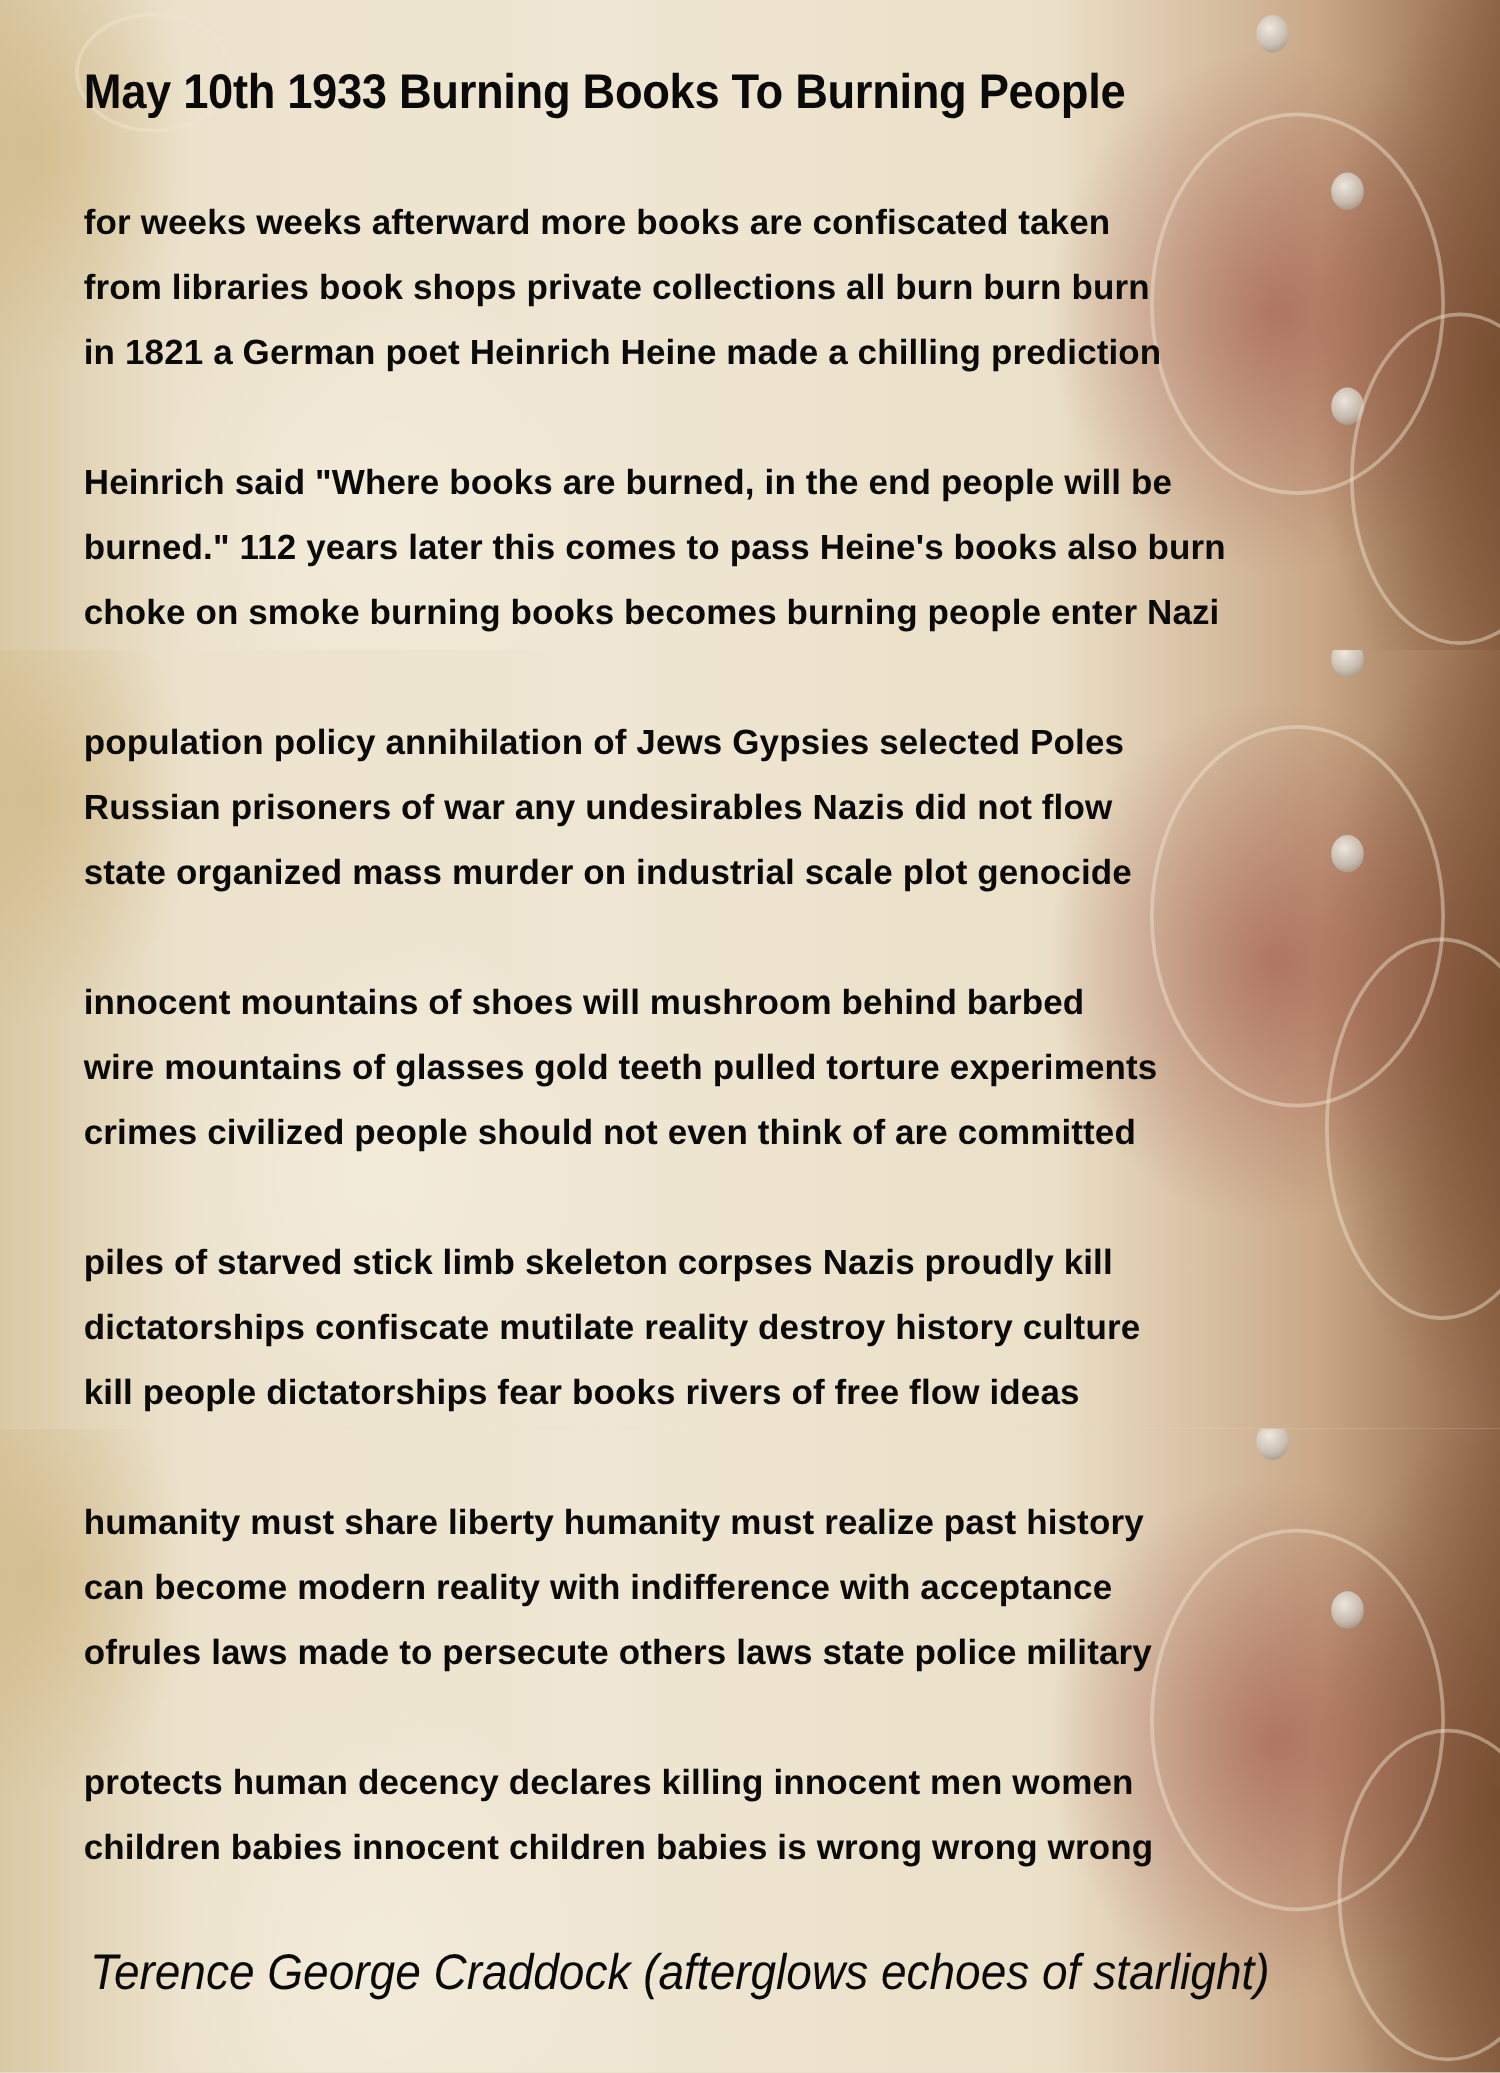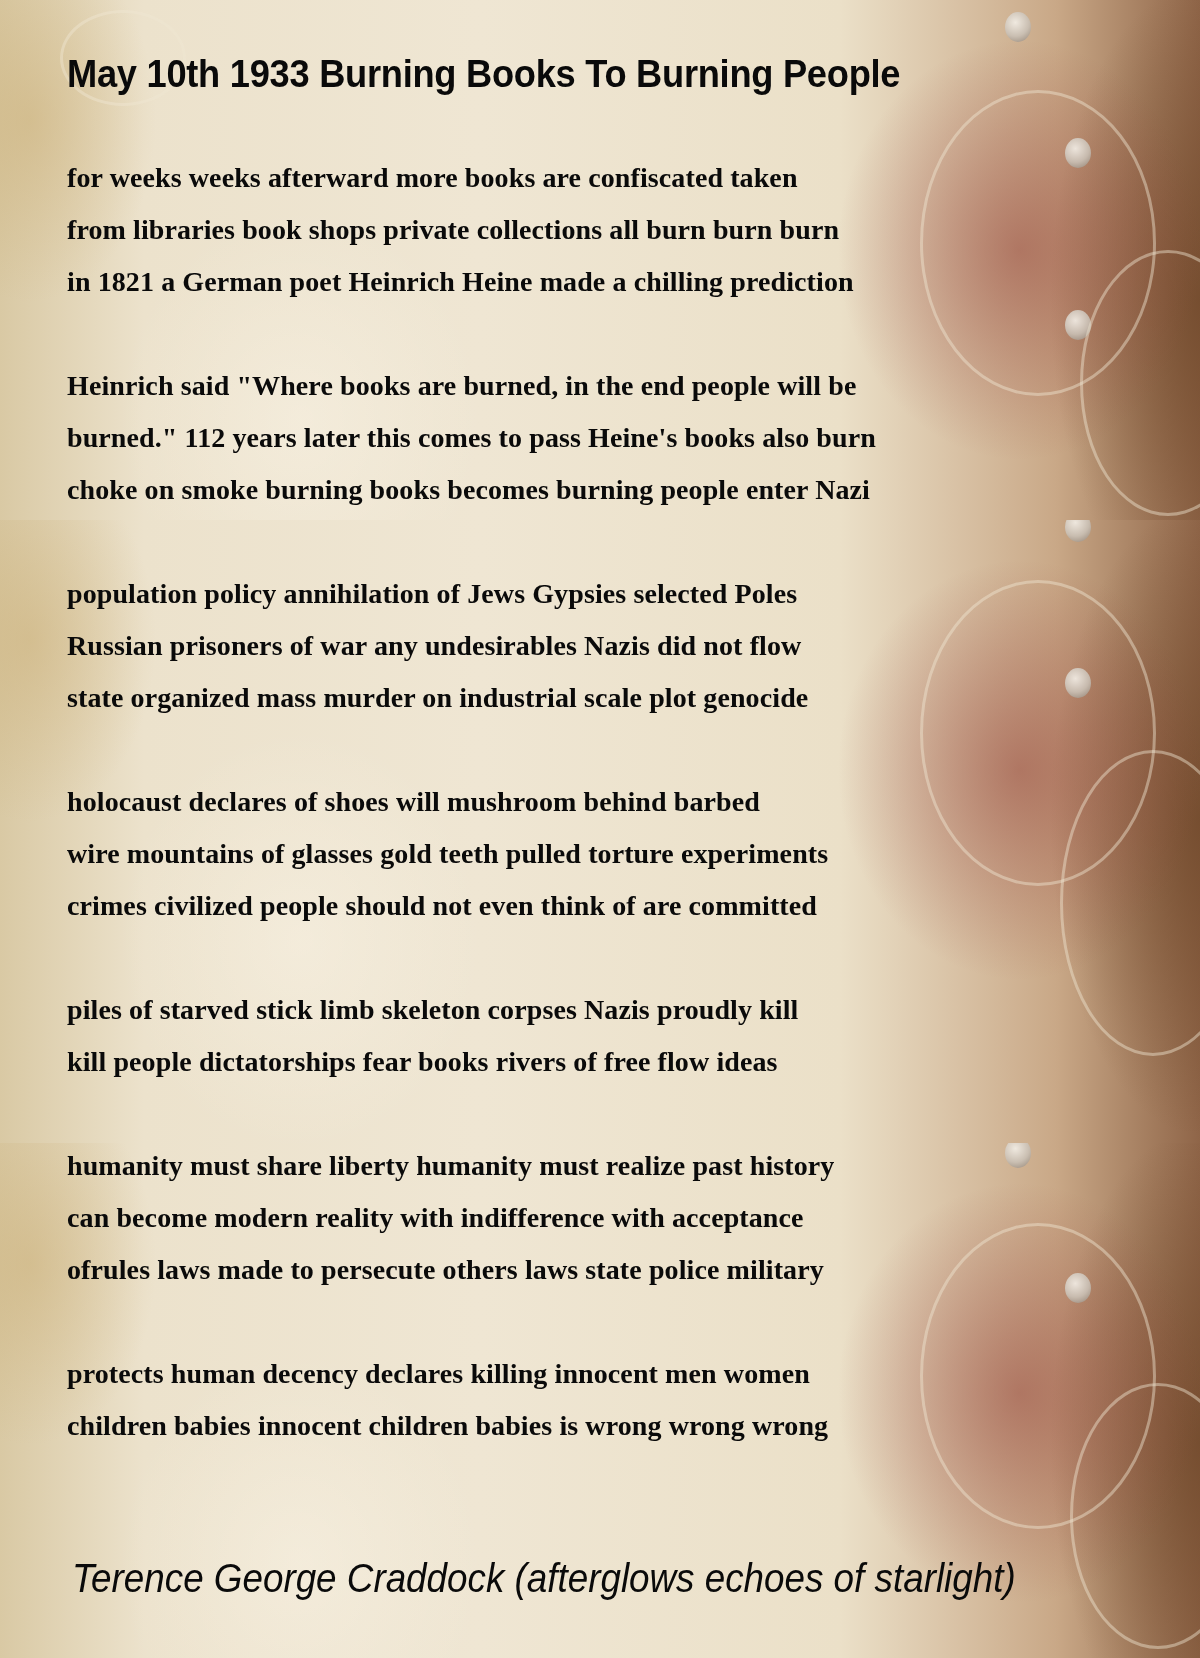--- a/index.html
+++ b/index.html
@@ -73,21 +73,20 @@
     }
     .line {
       display: block;
       height: 52px;
       line-height: 52px;
       font-size: 28px;
       font-weight: bold;
       color: #0a0a0a;
       white-space: nowrap;
       letter-spacing: 0.1px;
-      font-family: Liberation Serif, serif;
     }
     .author {
       position: absolute;
       left: 72px;
       top: 1556px;
       font-size: 40px;
       font-style: italic;
       color: #0a0a0a;
       white-space: nowrap;
       transform: scaleX(0.92);
@@ -131,26 +130,27 @@
       <span class="line">Heinrich said "Where books are burned, in the end people will be</span>
       <span class="line">burned." 112 years later this comes to pass Heine's books also burn</span>
       <span class="line">choke on smoke burning books becomes burning people enter Nazi</span>
     </div>
     <div class="stanza">
       <span class="line">population policy annihilation of Jews Gypsies selected Poles</span>
       <span class="line">Russian prisoners of war any undesirables Nazis did not flow</span>
       <span class="line">state organized mass murder on industrial scale plot genocide</span>
     </div>
     <div class="stanza">
-      <span class="line">holocaust declares of shoes will mushroom behind barbed</span>
+      <span class="line">innocent mountains of shoes will mushroom behind barbed</span>
       <span class="line">wire mountains of glasses gold teeth pulled torture experiments</span>
       <span class="line">crimes civilized people should not even think of are committed</span>
     </div>
     <div class="stanza">
       <span class="line">piles of starved stick limb skeleton corpses Nazis proudly kill</span>
+      <span class="line">dictatorships confiscate mutilate reality destroy history culture</span>
       <span class="line">kill people dictatorships fear books rivers of free flow ideas</span>
     </div>
     <div class="stanza">
       <span class="line">humanity must share liberty humanity must realize past history</span>
       <span class="line">can become modern reality with indifference with acceptance</span>
       <span class="line">ofrules laws made to persecute others laws state police military</span>
     </div>
     <div class="stanza">
       <span class="line">protects human decency declares killing innocent men women</span>
       <span class="line">children babies innocent children babies is wrong wrong wrong</span>

